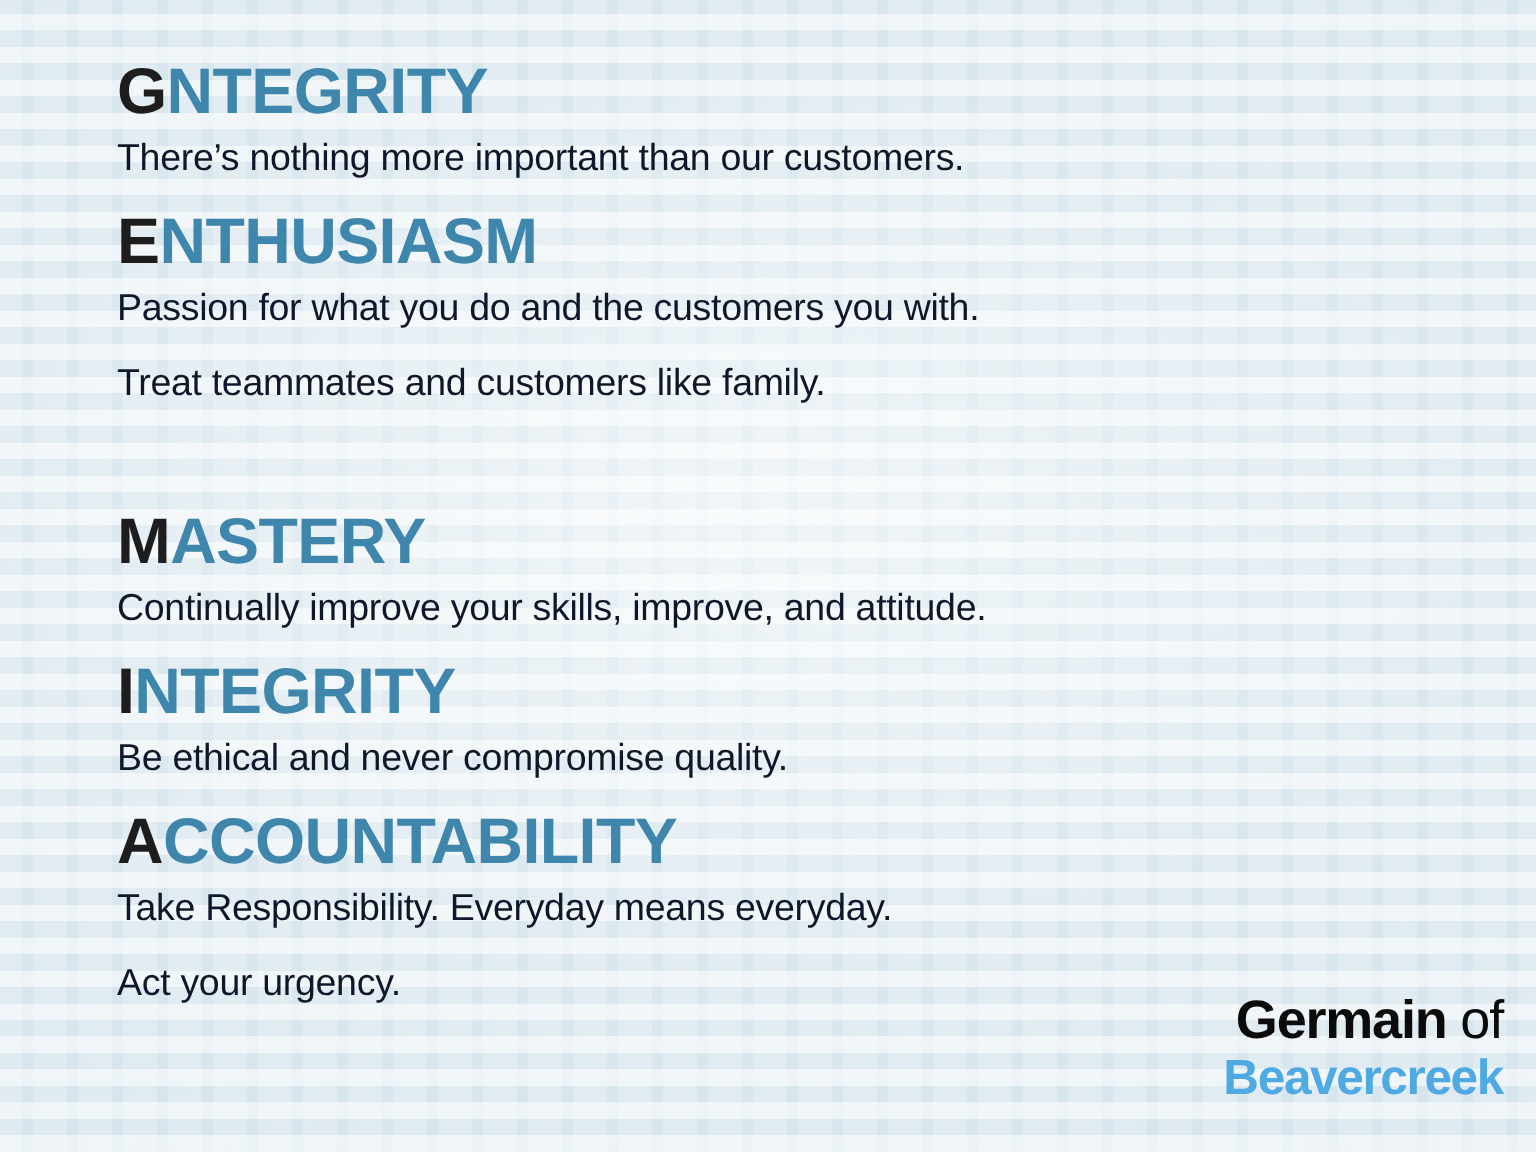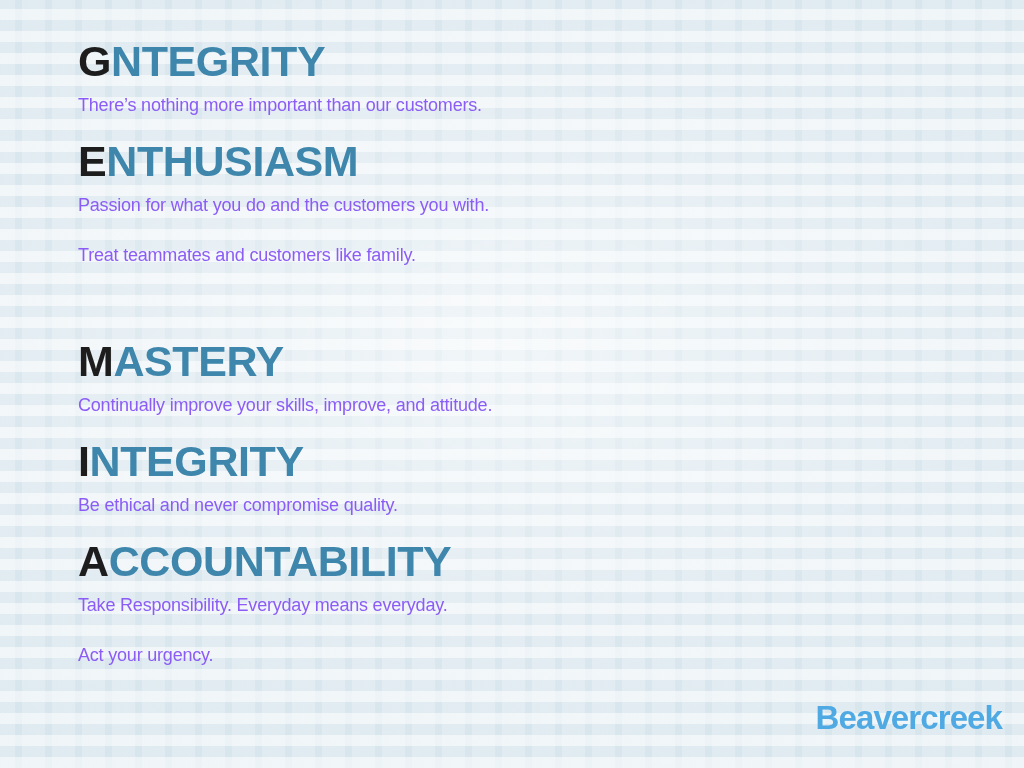--- a/index.html
+++ b/index.html
@@ -69,24 +69,24 @@
     line-height: 50px;
     color: #3e86ab;
     white-space: nowrap;
     margin: 0;
     padding: 0;
   }
   .value-heading .initial {
     color: #1d1d1d;
   }
   .value-sub {
-    font-size: 18px;
+    font-size: 25px;
     font-weight: normal;
     line-height: 34px;
-    color: #8b5cf6;
+    color: #0f172a;
     letter-spacing: -0.2px;
     white-space: nowrap;
     margin: 0;
     padding-top: 2px;
   }
 
   
   #logo {
     position: absolute;
     right: 22px;
@@ -155,16 +155,17 @@
       <div class="value-sub">Take Responsibility. Everyday means everyday.</div>
     </div>
 
     <div class="value-row">
       <div class="value-sub">Act your urgency.</div>
     </div>
 
   </div>
 
   <div id="logo">
+    <div id="logo-line-1"><span id="logo-brand">Germain</span><span id="logo-of"> of</span></div>
     <div id="logo-line-2">Beavercreek</div>
   </div>
 
 </div>
 
 </body></html>

